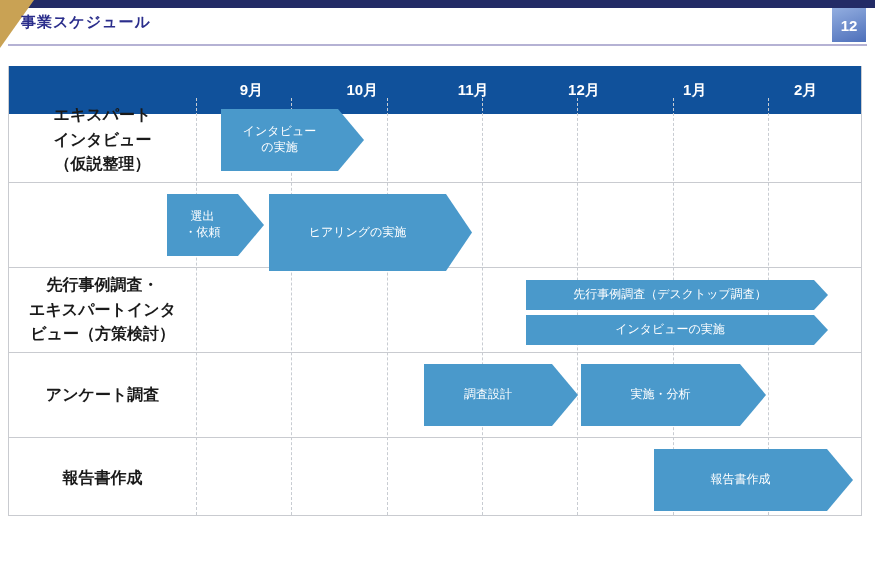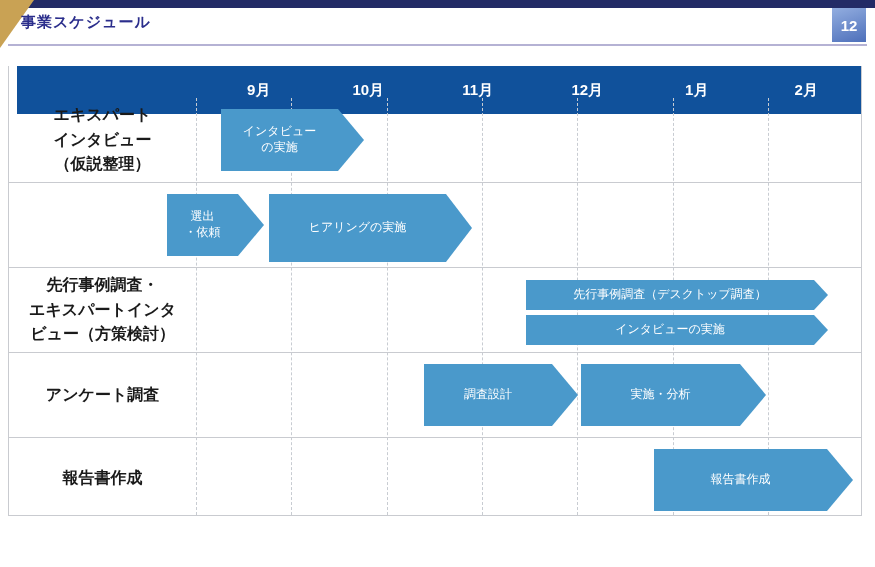--- a/index.html
+++ b/index.html
@@ -16,21 +16,21 @@
   .title-rule { position:absolute; top:44px; left:8px; width:859px; height:2px; background:#B5B2D4; }
   .page-badge { position:absolute; top:8px; right:9px; width:34px; height:34px;
     background:linear-gradient(160deg,#93AEE0 0%,#4D6FBA 100%);
     color:#ffffff; font-size:15px; font-weight:bold;
     display:flex; align-items:center; justify-content:center; }
   
   .gantt { position:absolute; left:8px; top:66px; width:854px; height:450px;
     border-left:1px solid #C9CBD0; border-right:1px solid #C9CBD0; border-bottom:1px solid #C9CBD0;
     box-sizing:border-box; }
   .g-header { position:absolute; top:0; left:0; right:0; height:48px; background:#10519B;
-    display:flex;margin-left:8px; }
+    display:flex; }
   .g-header .spacer { width:187px; flex:none; }
   .g-header .mcell { flex:1; color:#ffffff; font-size:15px; font-weight:bold;
     display:flex; align-items:center; justify-content:center; }
   .g-body { position:absolute; top:32px; left:0; right:0; bottom:0; }
   .vline { position:absolute; top:0; bottom:0; width:0; border-left:1px dashed #C8CCD2; }
   .vl-0 { left:187px; } .vl-1 { left:282px; } .vl-2 { left:378px; } .vl-3 { left:473px; }
   .vl-4 { left:568px; } .vl-5 { left:664px; } .vl-6 { left:759px; }
   .g-row { position:relative; height:84px; border-bottom:1px solid #C9CBD0; display:flex; }
   .g-row.last { height:81px; border-bottom:none; }
   .g-label { width:187px; flex:none; display:flex; align-items:center; justify-content:center;
@@ -40,21 +40,21 @@
   
   .bar { position:absolute; background:#4A99CB; color:#ffffff; font-size:12px; line-height:1.3;
     display:flex; align-items:center; justify-content:center; text-align:center;
     white-space:pre-line; box-sizing:border-box; z-index:3;
     clip-path:polygon(0 0, calc(100% - 26px) 0, 100% 50%, calc(100% - 26px) 100%, 0 100%);
     padding-right:26px; }
   .bar.thin { clip-path:polygon(0 0, calc(100% - 14px) 0, 100% 50%, calc(100% - 14px) 100%, 0 100%);
     padding-right:14px; }
   .b-r1a { left:25px;  top:11px; width:143px; height:62px; }
   .b-r2a { left:158px; top:11px; width:97px;  height:62px; }
-  .b-r2b { left:260px; top:11px; width:203px; height:68px; }
+  .b-r2b { left:260px; top:11px; width:203px; height:77px; }
   .b-r3a { left:228px; top:11px; width:154px; height:62px; }
   .b-r3b { left:385px; top:11px; width:185px; height:62px; }
   .b-r4a { left:330px; top:12px; width:302px; height:30px; }
   .b-r4b { left:330px; top:47px; width:302px; height:30px; }
   .b-r5a { left:458px; top:11px; width:199px; height:62px; }
 </style>
 </head>
 <body>
 
 <div class="slide">

